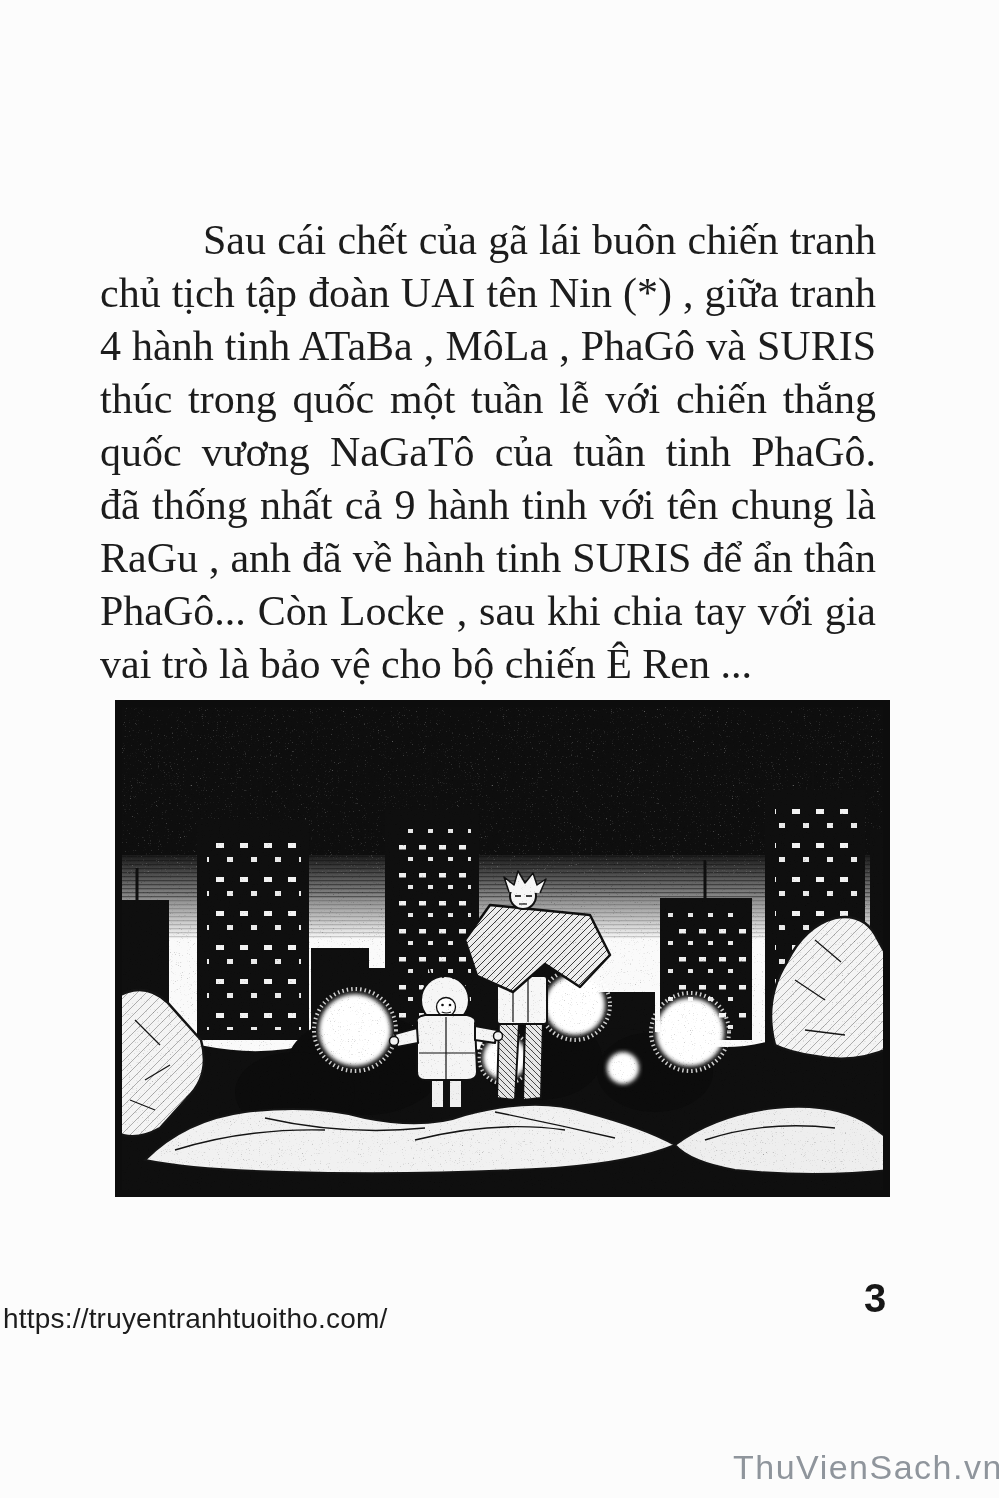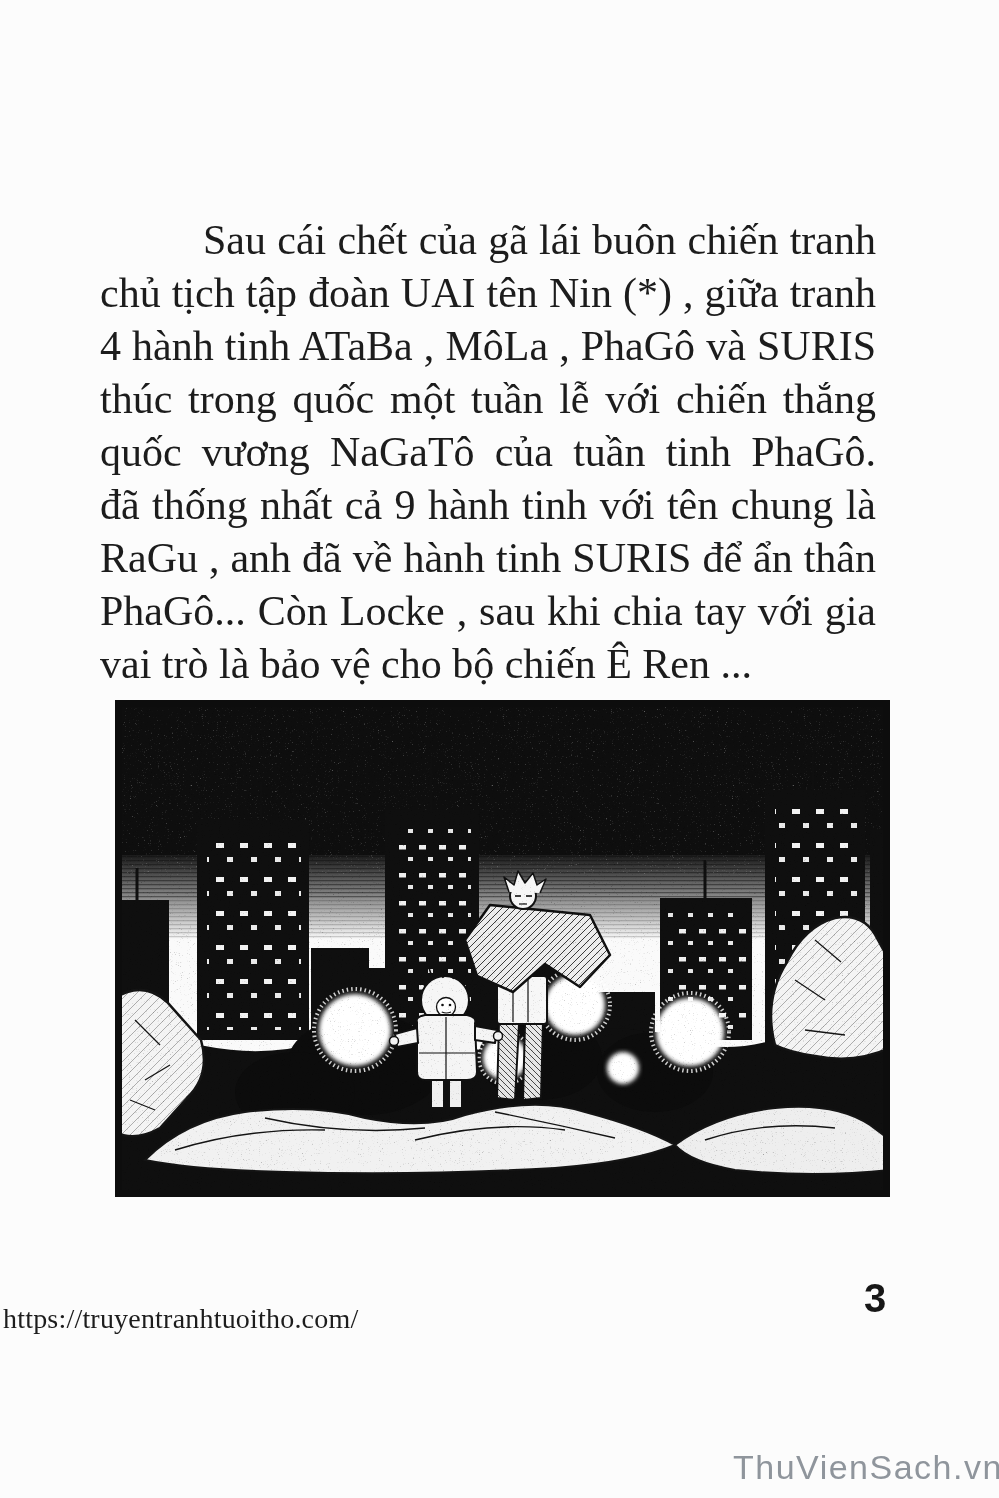--- a/index.html
+++ b/index.html
@@ -15,21 +15,21 @@
   }
   .story .line { text-align:justify; text-align-last:justify; white-space:normal; height:53px; overflow:hidden; }
   .story .line.first { text-indent:103px; }
   .story .line.last { text-align:left; text-align-last:left; }
   .panel {
     position:absolute; left:115px; top:700px; width:775px; height:497px;
   }
   .panel svg { display:block; }
   .footer-url {
     position:absolute; left:3px; top:1303px;
-    font-family:Liberation Serif, serif;
+    font-family:Liberation Sans, sans-serif;
     font-size:28px; color:#1d1d1d; letter-spacing:0.2px;
   }
   .page-number {
     position:absolute; left:864px; top:1276px;
     font-family:"Liberation Sans", sans-serif;
     font-weight:bold; font-size:40px; color:#171717;
   }
   .watermark {
     position:absolute; left:733px; top:1448px;
     font-family:"Liberation Sans", sans-serif;

